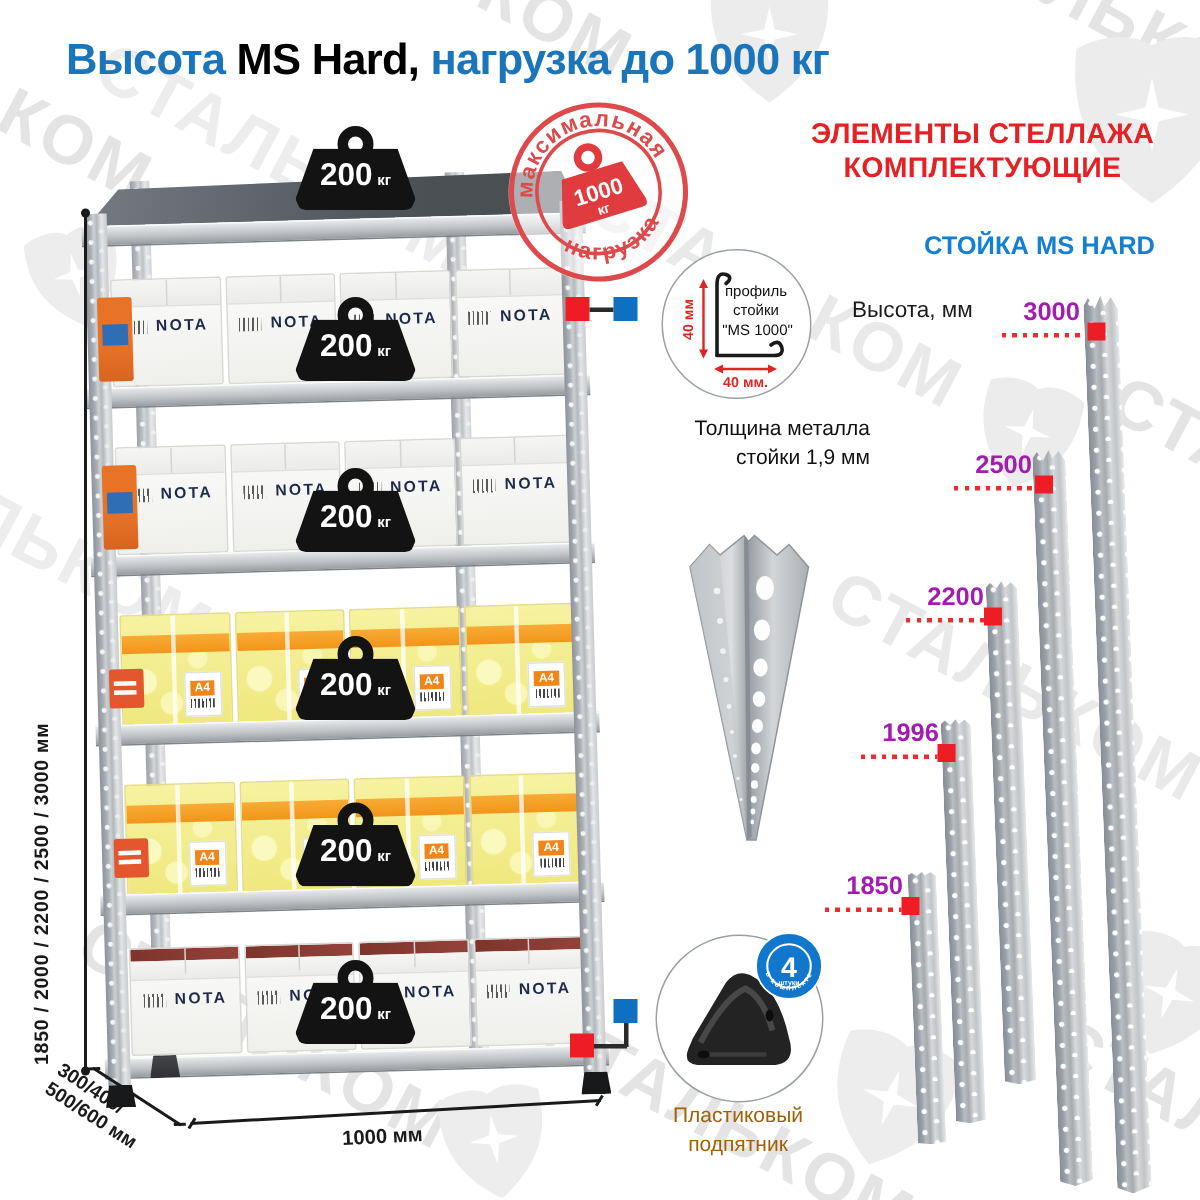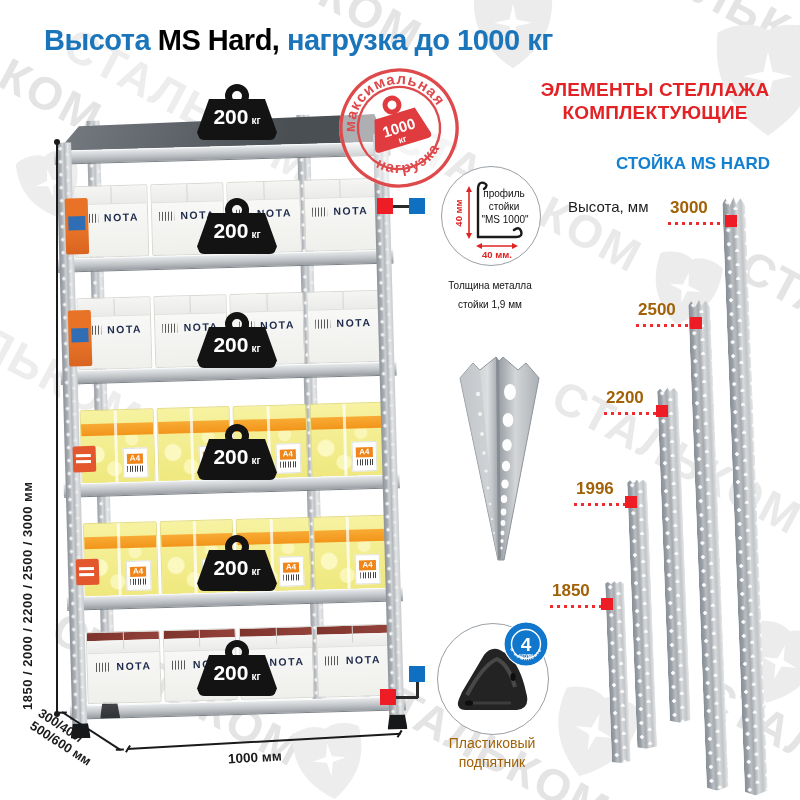--- a/index.html
+++ b/index.html
@@ -104,22 +104,22 @@
       transform:rotate(-3.2deg);transform-origin:left center;z-index:3;}
   .dim-h::before,.dim-h::after{content:"";position:absolute;top:-3px;width:2px;height:8px;background:#1a1a1a;transform:rotate(35deg);}
   .dim-h::before{left:0;} .dim-h::after{right:0;}
   .dim-h-text{position:absolute;left:228px;top:750px;font-size:13.5px;font-weight:700;color:#1a1a1a;
       transform:rotate(-3deg);z-index:3;}
 
   
   .circle-frame{position:absolute;background:#fff;border:1.5px solid #9aa0a5;border-radius:50%;z-index:4;}
   .profile-circle{left:441px;top:166px;width:98px;height:98px;}
   .foot-circle{left:437px;top:623px;width:110px;height:110px;}
-  .thickness{position:absolute;left:400px;top:276px;width:180px;text-align:center;
-      font-size:10px;color:#111;line-height:19px;z-index:4;font-weight:500;}
+  .thickness{position:absolute;left:400px;top:276px;width:180px;text-align:right;
+      font-size:14px;color:#111;line-height:19px;z-index:4;font-weight:500;}
   .foot-label{position:absolute;left:407px;top:734px;width:170px;text-align:center;
       font-size:14px;color:#a16207;line-height:19px;z-index:4;font-weight:500;}
   .badge{position:absolute;left:503px;top:621px;width:46px;height:46px;z-index:8;}
 
   
   .stamp{position:absolute;left:333px;top:62px;width:132px;height:132px;
       transform:rotate(-17deg);z-index:8;}
 
   
   .comp-header{position:absolute;left:535px;top:78px;width:240px;text-align:center;
@@ -127,21 +127,21 @@
   .post-title{position:absolute;left:612px;top:154px;width:162px;text-align:center;
       color:#1380d2;font-size:17px;font-weight:800;z-index:5;}
   .height-label{position:absolute;left:568px;top:198px;font-size:15px;color:#1c1c1c;z-index:5;}
   .rpost{position:absolute;transform:rotate(-2.2deg);transform-origin:top center;z-index:2;
     background:
       radial-gradient(circle 1.7px at 5px 6px,#fff 0 1.5px,rgba(255,255,255,0) 2px),
       radial-gradient(circle 1.7px at 13px 13px,#fff 0 1.5px,rgba(255,255,255,0) 2px),
       linear-gradient(90deg,#878d94 0,#9aa0a7 18%,#babec2 30%,#a6abb0 45%,#d7d9db 62%,#c2c5c8 80%,#e8eaeb 100%);
     background-size:18px 14px,18px 14px,100% 100%;
     clip-path:polygon(0 1.3%,14% 0.4%,32% 1.6%,50% 0.2%,60% 1.4%,80% 0.4%,100% 1.8%,100% 99.2%,46% 100%,0 99.3%);}
-  .hlabel{position:absolute;z-index:5;color:#a16207;font-size:17px;font-weight:800;}
+  .hlabel{position:absolute;z-index:5;text-align:right;color:#a21caf;font-size:17px;font-weight:800;}
   .dotline{position:absolute;height:3px;z-index:5;
       background:repeating-linear-gradient(90deg,#ee2b2e 0 3px,transparent 3px 7px);}
   .rsq{position:absolute;width:12px;height:12px;background:#ee1c24;z-index:5;}
 </style>
 </head>
 <body>
 
 <div>
   <div class="wm-text" style="left:-160px;top:30px;">СТАЛЬКОМ</div>
   <div class="wm-text" style="left:160px;top:-52px;">СТАЛЬКОМ</div>

